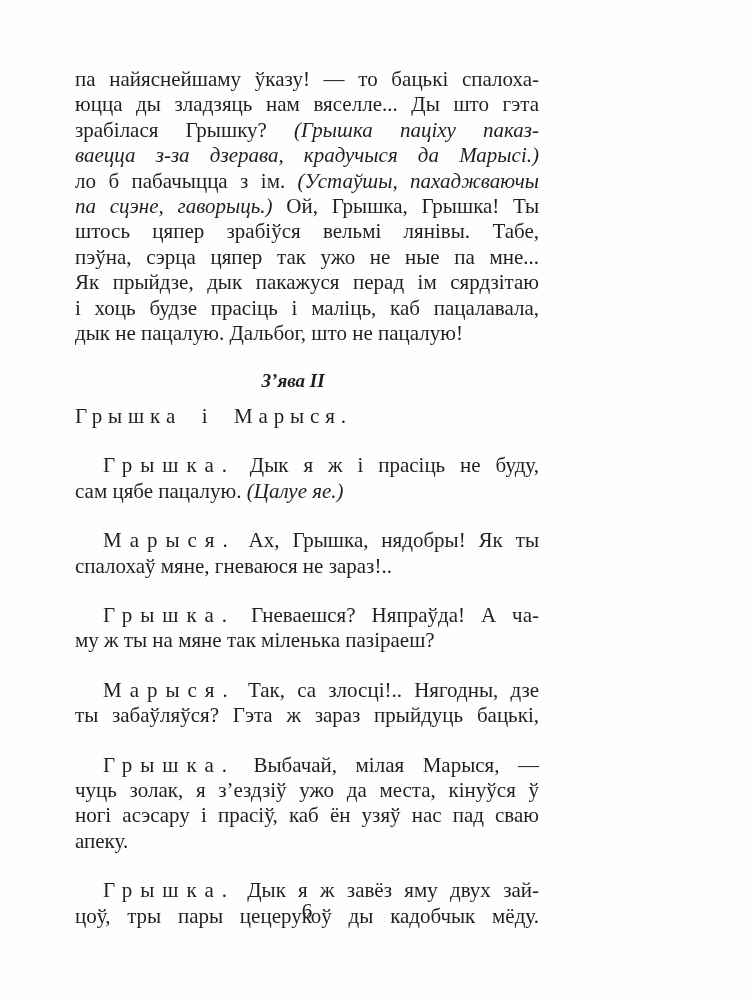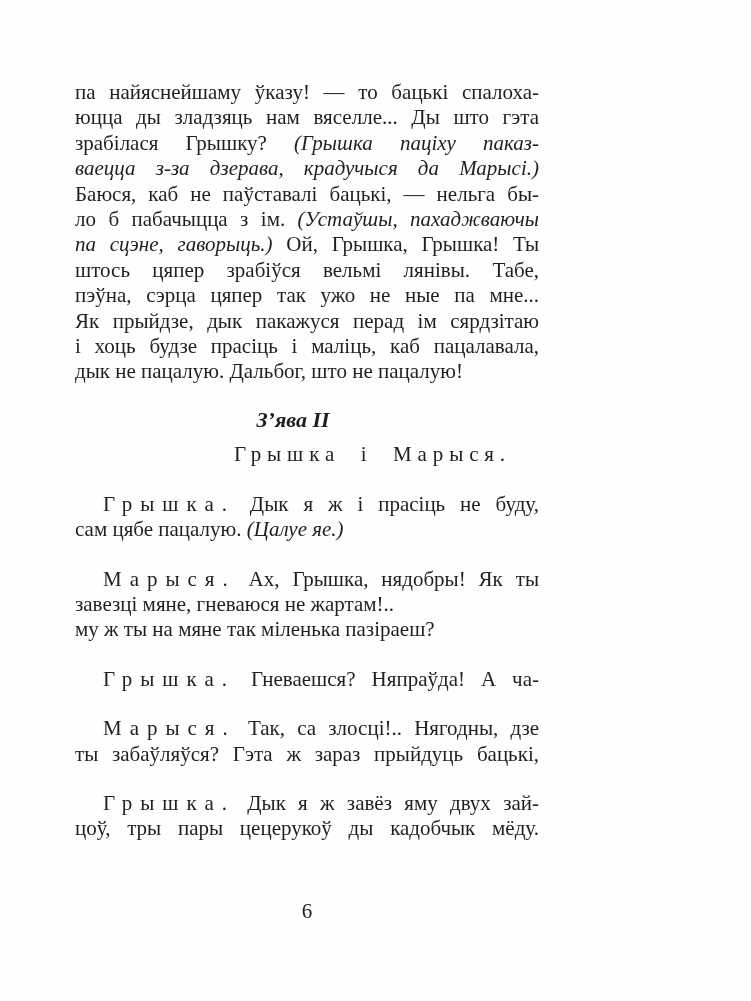--- a/index.html
+++ b/index.html
@@ -12,21 +12,21 @@
     width: 751px;
     height: 1001px;
     background: #fefefe;
     overflow: hidden;
     font-family: "Liberation Serif", "DejaVu Serif", serif;
     color: #1f1f1f;
   }
   .text-column {
     position: absolute;
     left: 75px;
-    top: 80px;
+    top: 67px;
     width: 464px;
     font-size: 21px;
     line-height: 25.4px;
     -webkit-font-smoothing: antialiased;
   }
   .paragraph { margin: 0; }
   .line {
     text-align: justify;
     min-height: 25.4px;
   }
@@ -39,27 +39,27 @@
   }
   .seg-normal { font-style: normal; }
   .seg-italic { font-style: italic; margin-top: 15px; }
   .seg-spaced { letter-spacing: 0.38em; }
   .scene-heading {
     margin-top: 22px;
     text-align: center;
     padding-right: 28px;
     font-weight: bold;
     font-style: italic;
-    font-size: 22px;
+    font-size: 19px;
     line-height: 25.4px;
   }
   .cast-list {
     margin-top: 10px;
     margin-bottom: 9px;
-    text-align: right;
+    text-align: left;
     padding-right: 28px;
     letter-spacing: 0.28em;
     word-spacing: 0.45em;
     line-height: 25.4px;
   }
   .page-number {
     position: absolute;
     left: 75px;
     top: 899px;
     width: 464px;
@@ -71,46 +71,51 @@
 </head>
 <body>
 
 <div class="screen">
   <div class="text-column" id="text-column">
       <div class="paragraph">
         <div class="line just"><span class="seg-normal">па найяснейшаму ўказу! — то бацькі спалоха-</span></div>
         <div class="line just"><span class="seg-normal">юцца ды зладзяць нам вяселле... Ды што гэта</span></div>
         <div class="line just"><span class="seg-normal">зрабілася Грышку? </span><span class="seg-italic">(Грышка паціху паказ-</span></div>
         <div class="line just"><span class="seg-italic">ваецца з-за дзерава, крадучыся да Марысі.)</span></div>
-        <div class="line just"><span class="seg-normal">Баюся, каб не паўставалі бацькі, — нельга бы-</span></div>
         <div class="line just"><span class="seg-normal">ло б пабачыцца з ім. </span><span class="seg-italic">(Устаўшы, пахаджваючы</span></div>
         <div class="line just"><span class="seg-italic">па сцэне, гаворыць.) </span><span class="seg-normal">Ой, Грышка, Грышка! Ты</span></div>
         <div class="line just"><span class="seg-normal">штось цяпер зрабіўся вельмі лянівы. Табе,</span></div>
         <div class="line just"><span class="seg-normal">пэўна, сэрца цяпер так ужо не ные па мне...</span></div>
         <div class="line just"><span class="seg-normal">Як прыйдзе, дык пакажуся перад ім сярдзітаю</span></div>
         <div class="line just"><span class="seg-normal">і хоць будзе прасіць і маліць, каб пацалавала,</span></div>
         <div class="line"><span class="seg-normal">дык не пацалую. Дальбог, што не пацалую!</span></div>
       </div>
       <div class="scene-heading">З’ява II</div>
       <div class="cast-list">Грышка і Марыся.</div>
       <div class="paragraph">
         <div class="line just indent"><span class="seg-spaced">Грышка.</span><span class="seg-normal"> Дык я ж і прасіць не буду,</span></div>
         <div class="line"><span class="seg-normal">сам цябе пацалую. </span><span class="seg-italic">(Цалуе яе.)</span></div>
       </div>
       <div class="paragraph">
         <div class="line just indent"><span class="seg-spaced">Марыся.</span><span class="seg-normal"> Ах, Грышка, нядобры! Як ты</span></div>
-        <div class="line"><span class="seg-normal">завезці мяне, гневаюся не жартам!..</span></div>
+        <div class="line"><span class="seg-normal">спалохаў мяне, гневаюся не зараз!..</span></div>
       </div>
       <div class="paragraph">
+        <div class="line just indent"><span class="seg-spaced">Грышка.</span><span class="seg-normal"> Гневаешся? Няпраўда! А ча-</span></div>
         <div class="line"><span class="seg-normal">му ж ты на мяне так міленька пазіраеш?</span></div>
-        <div class="line just indent"><span class="seg-spaced">Грышка.</span><span class="seg-normal"> Гневаешся? Няпраўда! А ча-</span></div>
       </div>
       <div class="paragraph">
         <div class="line just indent"><span class="seg-spaced">Марыся.</span><span class="seg-normal"> Так, са злосці!.. Нягодны, дзе</span></div>
         <div class="line just"><span class="seg-normal">ты забаўляўся? Гэта ж зараз прыйдуць бацькі,</span></div>
+      </div>
+      <div class="paragraph">
+        <div class="line just indent"><span class="seg-spaced">Грышка.</span><span class="seg-normal"> Выбачай, мілая Марыся, —</span></div>
+        <div class="line just"><span class="seg-normal">чуць золак, я з’ездзіў ужо да места, кінуўся ў</span></div>
+        <div class="line just"><span class="seg-normal">ногі асэсару і прасіў, каб ён узяў нас пад сваю</span></div>
+        <div class="line"><span class="seg-normal">апеку.</span></div>
       </div>
       <div class="paragraph">
         <div class="line just indent"><span class="seg-spaced">Грышка.</span><span class="seg-normal"> Дык я ж завёз яму двух зай-</span></div>
         <div class="line just"><span class="seg-normal">цоў, тры пары цецерукоў ды кадобчык мёду.</span></div>
       </div>
     </div>
   <div class="page-number">6</div>
 </div>
 
 </body></html>

